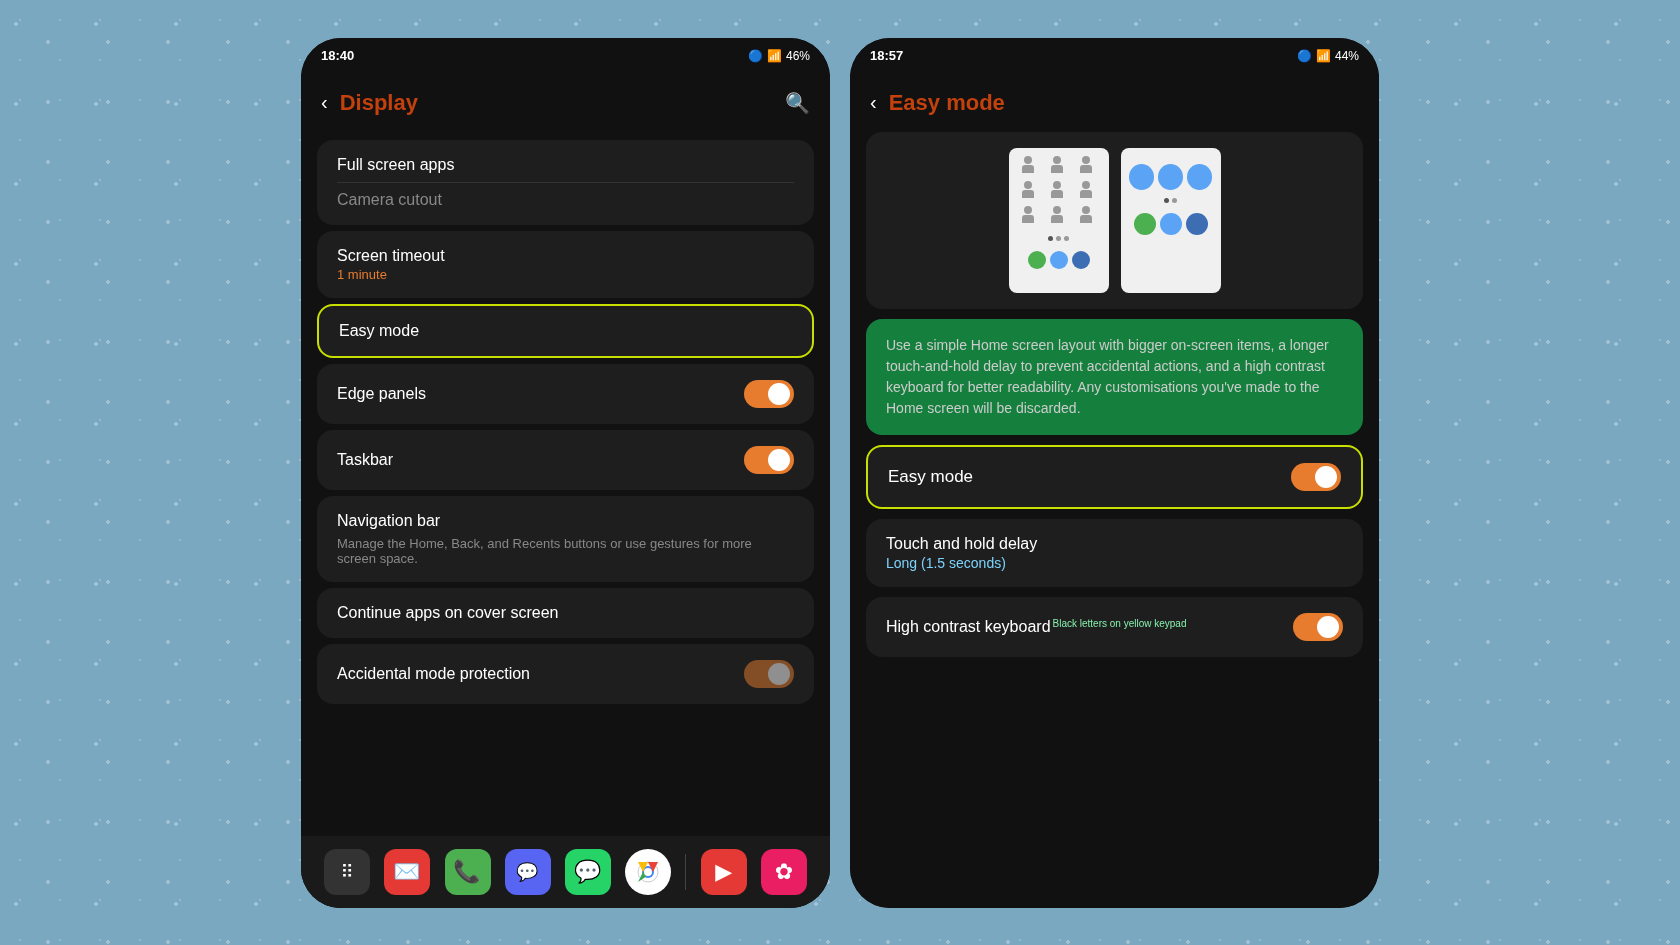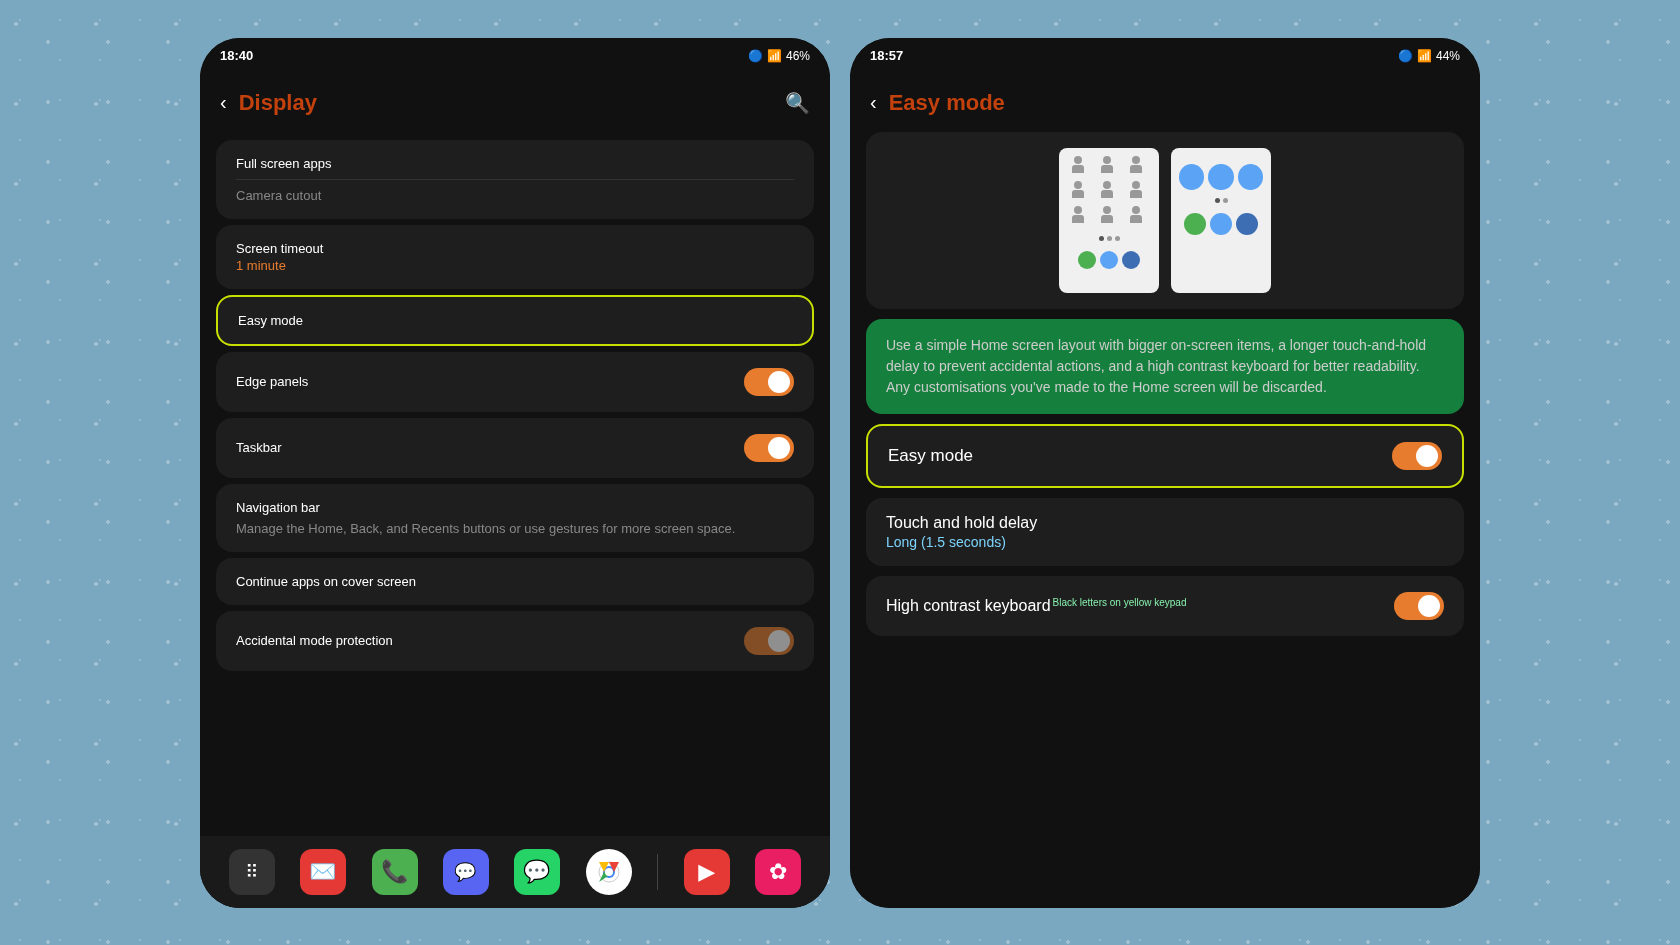--- a/index.html
+++ b/index.html
@@ -13,21 +13,21 @@
       background-size: 80px 80px, 60px 60px, 40px 40px;
       display: flex;
       align-items: center;
       justify-content: center;
       gap: 20px;
       font-family: 'Segoe UI', sans-serif;
       overflow: hidden;
     }
 
     .phone-frame {
-      width: 630px;
+      width: 529px;
       height: 870px;
       background: #111;
       border-radius: 40px;
       overflow: hidden;
       display: flex;
       flex-direction: column;
       position: relative;
     }
 
     .status-bar {
@@ -103,21 +103,21 @@
       justify-content: space-between;
       cursor: pointer;
     }
 
     .setting-item.highlighted {
       border: 2px solid #c8e000;
       background: #1e1e1e;
     }
 
     .setting-item-text { display: flex; flex-direction: column; gap: 2px; }
-    .setting-item-title { font-size: 13px; color: #fff; }
+    .setting-item-title { font-size: 16px; color: #fff; }
     .setting-item-subtitle { font-size: 13px; color: #e87c2e; }
     .setting-item-desc { font-size: 13px; color: #888; margin-top: 2px; }
 
     .toggle {
       width: 50px;
       height: 28px;
       border-radius: 14px;
       background: #e87c2e;
       position: relative;
       cursor: pointer;

